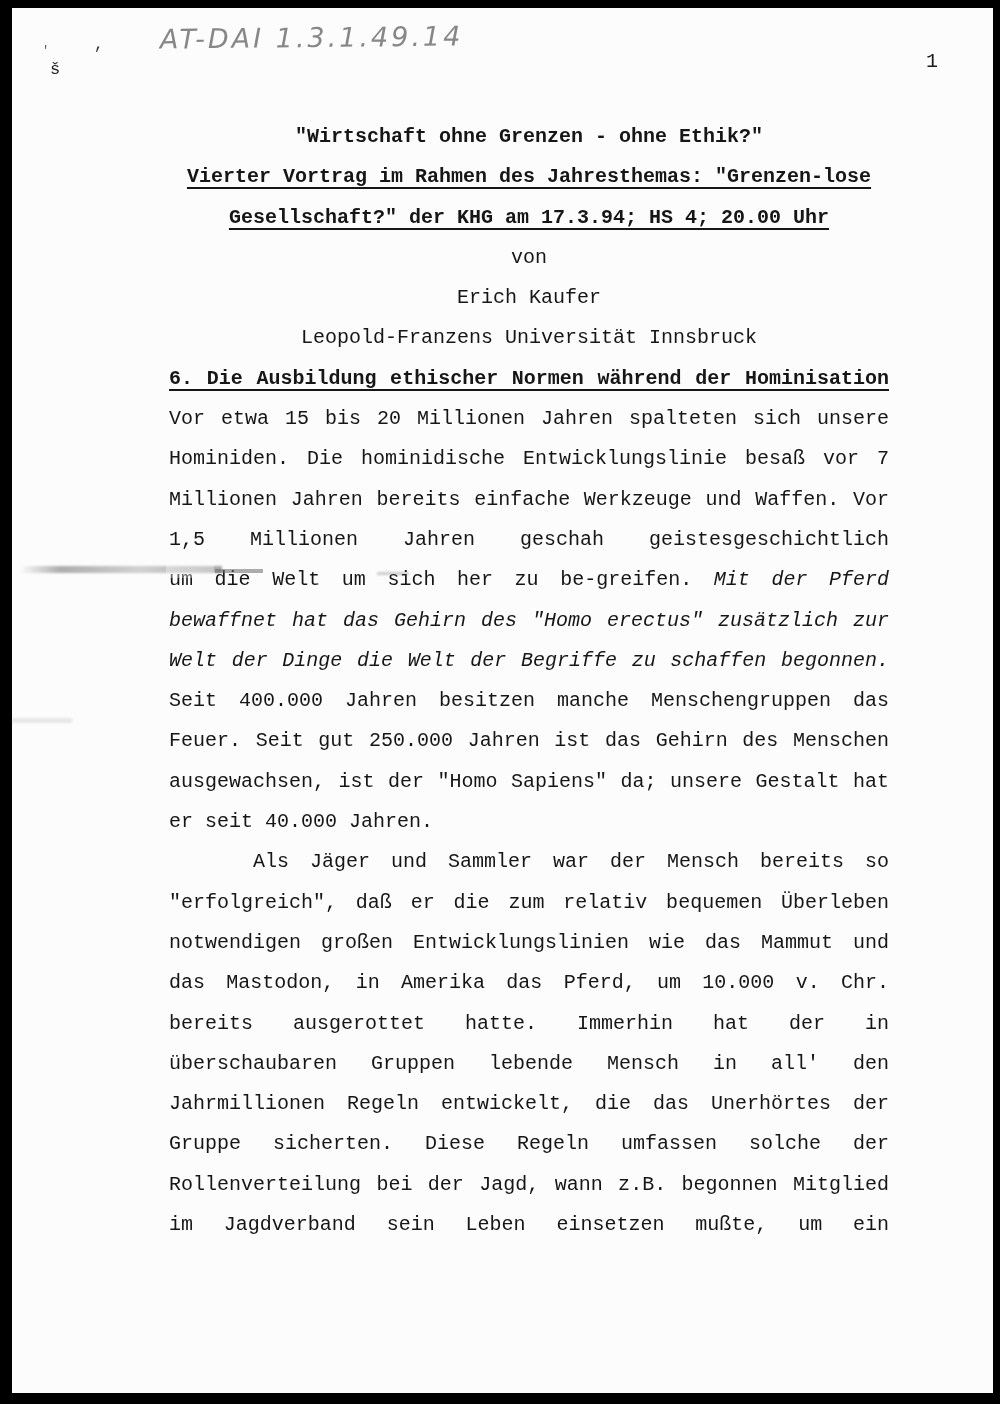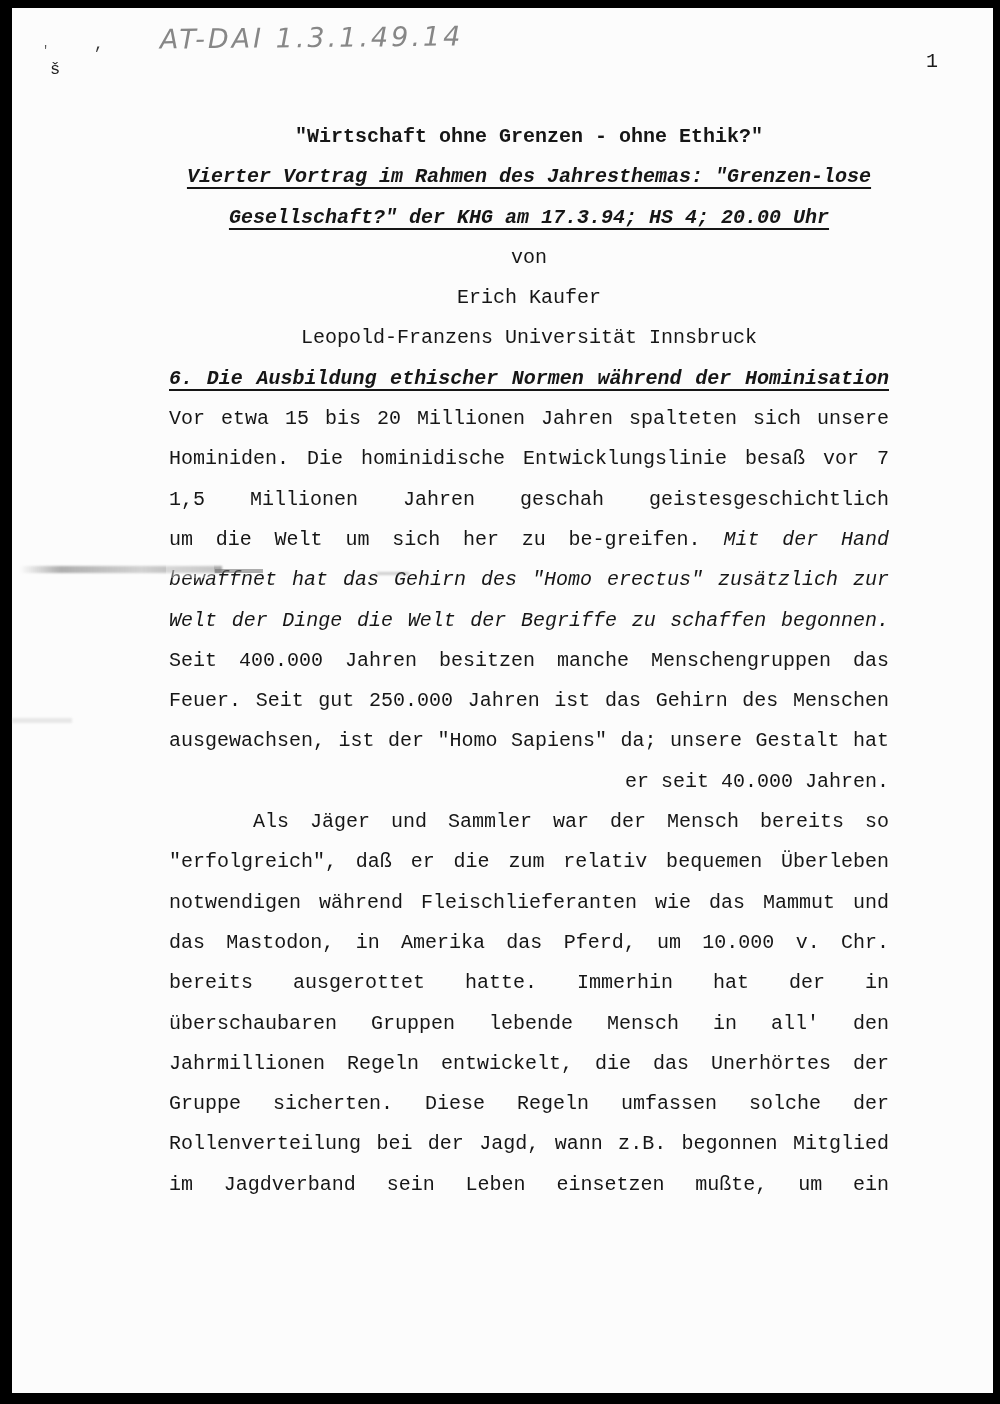--- a/index.html
+++ b/index.html
@@ -70,32 +70,31 @@
     width: 720px;
     font-size: 20px;
     color: #161616;
   }
   .line {
     height: 40.3px;
     line-height: 40.3px;
     white-space: normal;
   }
   .line.center { text-align: center; }
-  .line.left   { text-align: right; }
+  .line.left   { text-align: left; }
   .line.justify {
     text-align: justify;
     text-align-last: justify;
     text-justify: inter-word;
   }
   .line.bold { font-weight: 700; }
   .line.underline {
     text-decoration: underline;
     text-decoration-thickness: 2px;
     text-underline-offset: 5px;
-    font-style: italic;
   }
   .italic { font-style: italic; }
   
   .smudge-1 {
     position: absolute;
     left: 8px;
     top: 558px;
     width: 202px;
     height: 7px;
     background: linear-gradient(90deg, rgba(120,120,120,0) 0%, rgba(110,110,110,0.55) 20%, rgba(130,130,130,0.35) 60%, rgba(110,110,110,0.6) 100%);
@@ -156,31 +155,32 @@
     <div class="text-block">
         <div class="line center bold"><span>"Wirtschaft ohne Grenzen - ohne Ethik?"</span></div>
         <div class="line center bold underline"><span>Vierter Vortrag im Rahmen des Jahresthemas: "Grenzen-lose</span></div>
         <div class="line center bold underline"><span>Gesellschaft?" der KHG am 17.3.94; HS 4; 20.00 Uhr</span></div>
         <div class="line center"><span>von</span></div>
         <div class="line center"><span>Erich Kaufer</span></div>
         <div class="line center"><span>Leopold-Franzens Universität Innsbruck</span></div>
         <div class="line justify bold underline"><span>6. Die Ausbildung ethischer Normen während der Hominisation</span></div>
         <div class="line justify"><span>Vor etwa 15 bis 20 Millionen Jahren spalteten sich unsere</span></div>
         <div class="line justify"><span>Hominiden. Die hominidische Entwicklungslinie besaß vor 7</span></div>
+        <div class="line justify"><span>Millionen Jahren bereits einfache Werkzeuge und Waffen. Vor</span></div>
         <div class="line justify"><span>1,5 Millionen Jahren geschah geistesgeschichtlich</span></div>
-        <div class="line justify"><span>um die Welt um sich her zu be-greifen. </span><span class="italic">Mit der Hand</span></div>
+        <div class="line justify"><span>um die Welt um sich her zu be-greifen. </span><span class="italic">Mit der Pferd</span></div>
         <div class="line justify"><span class="italic">bewaffnet hat das Gehirn des "Homo erectus" zusätzlich zur</span></div>
         <div class="line justify"><span class="italic">Welt der Dinge die Welt der Begriffe zu schaffen begonnen.</span></div>
         <div class="line justify"><span>Seit 400.000 Jahren besitzen manche Menschengruppen das</span></div>
         <div class="line justify"><span>Feuer. Seit gut 250.000 Jahren ist das Gehirn des Menschen</span></div>
         <div class="line justify"><span>ausgewachsen, ist der "Homo Sapiens" da; unsere Gestalt hat</span></div>
         <div class="line left"><span>er seit 40.000 Jahren.</span></div>
         <div class="line justify" style="padding-left: 84px;"><span>Als Jäger und Sammler war der Mensch bereits so</span></div>
         <div class="line justify"><span>"erfolgreich", daß er die zum relativ bequemen Überleben</span></div>
-        <div class="line justify"><span>notwendigen während Fleischlieferanten wie das Mammut und</span></div>
+        <div class="line justify"><span>notwendigen großen Entwicklungslinien wie das Mammut und</span></div>
         <div class="line justify"><span>das Mastodon, in Amerika das Pferd, um 10.000 v. Chr.</span></div>
         <div class="line justify"><span>bereits ausgerottet hatte. Immerhin hat der in</span></div>
         <div class="line justify"><span>überschaubaren Gruppen lebende Mensch in all' den</span></div>
         <div class="line justify"><span>Jahrmillionen Regeln entwickelt, die das Unerhörtes der</span></div>
         <div class="line justify"><span>Gruppe sicherten. Diese Regeln umfassen solche der</span></div>
         <div class="line justify"><span>Rollenverteilung bei der Jagd, wann z.B. begonnen Mitglied</span></div>
         <div class="line justify"><span>im Jagdverband sein Leben einsetzen mußte, um ein</span></div>
       </div>
 
     <div class="smudge-1"></div>

